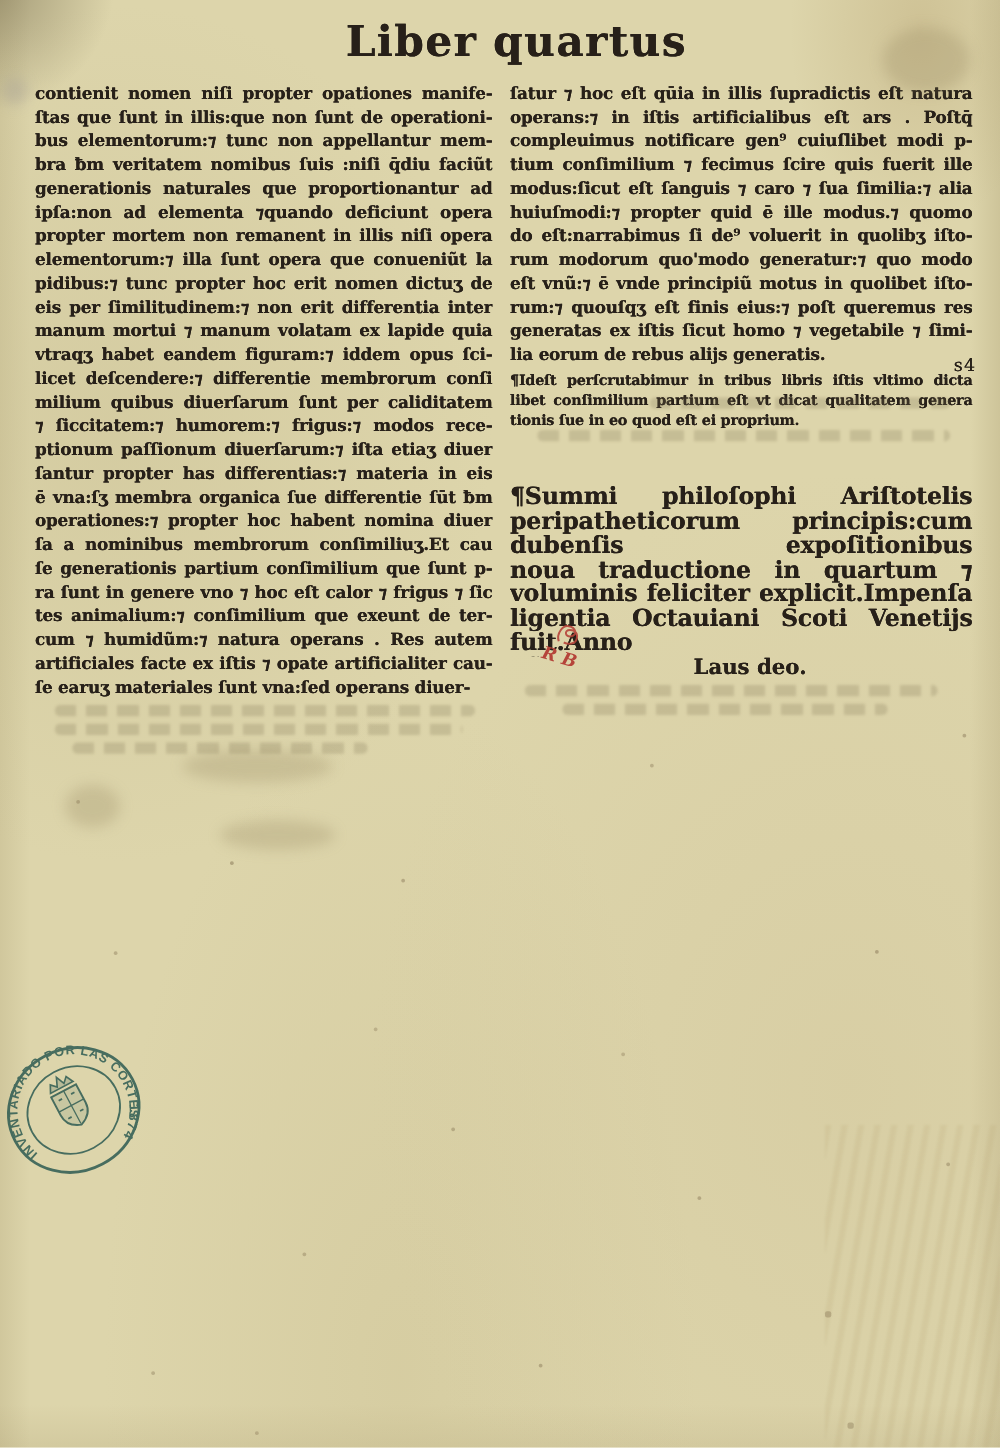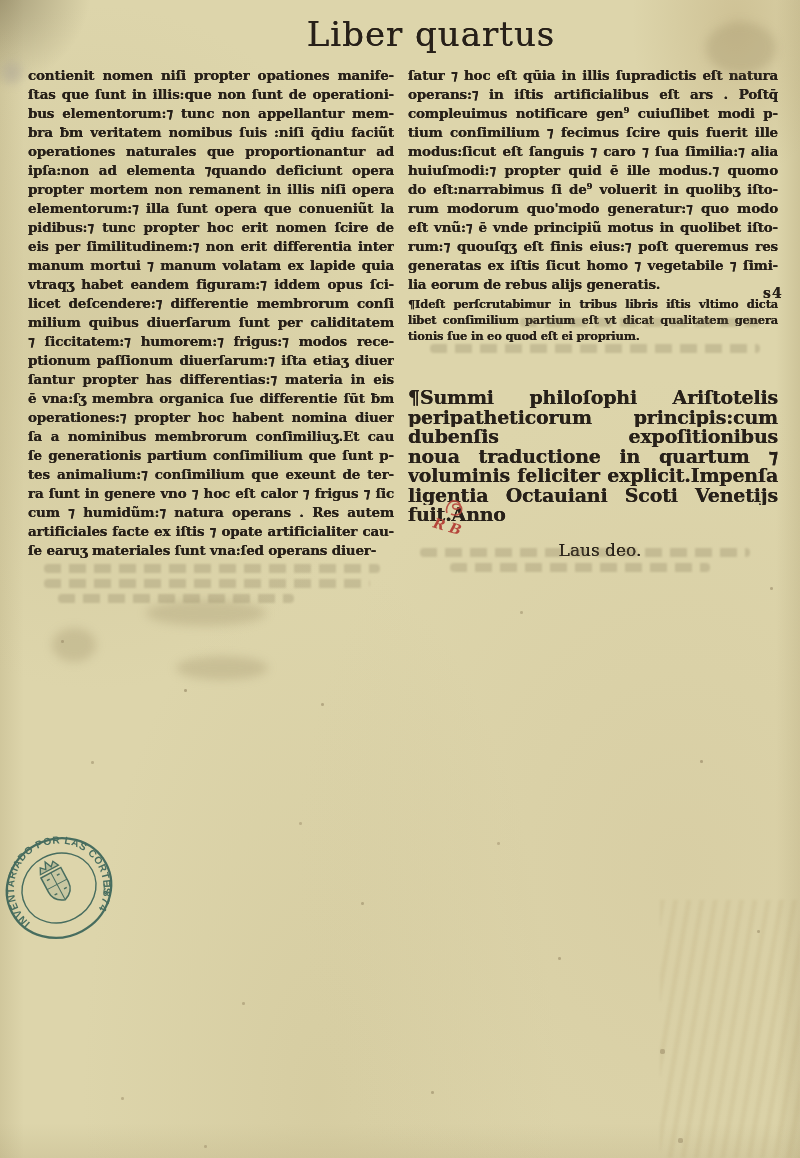--- a/index.html
+++ b/index.html
@@ -17,45 +17,45 @@
       linear-gradient(90deg, rgba(150,135,90,.18) 0, rgba(150,135,90,0) 3%, rgba(150,135,90,0) 97%, rgba(150,135,90,.22) 100%),
       linear-gradient(0deg, rgba(150,135,90,.15) 0, rgba(150,135,90,0) 3%),
       #ddd5ab;
   }
   .grain{
     position:absolute;right:0;top:900px;width:140px;height:258px;
     background:repeating-linear-gradient(100deg, rgba(178,158,108,.14) 0 5px, rgba(178,158,108,0) 5px 13px);
     filter:blur(1px);pointer-events:none;
   }
   .title{
-    position:absolute;top:14px;left:431px;transform:translateX(-50%);
-    font-size:34px;font-weight:normal;letter-spacing:1px;white-space:nowrap;
+    position:absolute;top:14px;left:413px;transform:translateX(-50%);
+    font-size:34px;font-weight:bold;letter-spacing:1px;white-space:nowrap;
     text-shadow:0 0 .5px currentColor;
   }
   .col{position:absolute;}
   .left-col{left:28px;top:66px;width:366px;}
   .right-main{left:408px;top:66px;width:370px;}
   .right-gloss{left:408px;top:297px;width:370px;}
   .right-colo{left:408px;top:388px;width:370px;}
   .ln{
     height:19px;line-height:19px;font-size:13.5px;font-weight:bold;
     letter-spacing:-.2px;overflow:hidden;
     text-align:justify;text-align-last:justify;
     text-shadow:0 0 .4px currentColor;
   }
   .ln:last-child{text-align-last:left;}
   .right-gloss .ln{height:15.8px;line-height:15.8px;font-size:11.5px;}
   .right-colo .ln{height:19.5px;line-height:19.5px;font-size:19px;}
   .laus{
     position:absolute;left:408px;top:524px;width:370px;padding-left:14px;
-    text-align:center;font-size:17px;font-weight:normal;
-    text-shadow:0 0 .4px currentColor;box-sizing:border-box;margin-top:16px;
+    text-align:center;font-size:17px;font-weight:bold;
+    text-shadow:0 0 .4px currentColor;box-sizing:border-box;
   }
   .sig{
-    position:absolute;left:763px;top:285px;font-size:14px;font-weight:bold;
+    position:absolute;left:763px;top:285px;font-size:14px;font-weight:normal;
     letter-spacing:1px;text-shadow:0 0 .4px currentColor;
   }
   .red-mark{position:absolute;left:431px;top:497px;width:46px;height:56px;color:#b5443a;}
   .red-mark svg{position:absolute;left:12px;top:0;}
   .red-initials{
     position:absolute;left:2px;top:22px;transform:rotate(17deg);
     font-size:14px;font-style:italic;font-weight:bold;letter-spacing:5px;
   }
   .stamp{
     position:absolute;left:2px;top:836px;width:114px;height:104px;
@@ -91,39 +91,39 @@
 <div class="page">
 
   <div class="title">Liber quartus</div>
 
   <div class="col left-col">
 
   <div class="ln">contienit nomen niſi propter opationes manife-</div>
       <div class="ln">ſtas que ſunt in illis:que non ſunt de operationi-</div>
       <div class="ln">bus elementorum:⁊ tunc non appellantur mem-</div>
       <div class="ln">bra ƀm veritatem nomibus ſuis :niſi q̄diu faciũt</div>
-      <div class="ln">operationes naturales que proportionantur ad</div>
+      <div class="ln">generationis naturales que proportionantur ad</div>
       <div class="ln">ipſa:non ad elementa ⁊quando deficiunt opera</div>
       <div class="ln">propter mortem non remanent in illis niſi opera</div>
       <div class="ln">elementorum:⁊ illa ſunt opera que conueniũt la</div>
-      <div class="ln">pidibus:⁊ tunc propter hoc erit nomen ſcire de</div>
+      <div class="ln">pidibus:⁊ tunc propter hoc erit nomen dictuʒ de</div>
       <div class="ln">eis per ſimilitudinem:⁊ non erit differentia inter</div>
       <div class="ln">manum mortui ⁊ manum volatam ex lapide quia</div>
       <div class="ln">vtraqʒ habet eandem figuram:⁊ iddem opus ſci-</div>
       <div class="ln">licet deſcendere:⁊ differentie membrorum conſi</div>
       <div class="ln">milium quibus diuerſarum ſunt per caliditatem</div>
       <div class="ln">⁊ ſiccitatem:⁊ humorem:⁊ frigus:⁊ modos rece-</div>
       <div class="ln">ptionum paſſionum diuerſarum:⁊ iſta etiaʒ diuer</div>
       <div class="ln">ſantur propter has differentias:⁊ materia in eis</div>
       <div class="ln">ē vna:ſʒ membra organica ſue differentie ſūt ƀm</div>
       <div class="ln">operationes:⁊ propter hoc habent nomina diuer</div>
       <div class="ln">ſa a nominibus membrorum conſimiliuʒ.Et cau</div>
       <div class="ln">ſe generationis partium conſimilium que ſunt p-</div>
+      <div class="ln">ra ſunt in genere vno ⁊ hoc eſt calor ⁊ frigus ⁊ ſic</div>
       <div class="ln">tes animalium:⁊ conſimilium que exeunt de ter-</div>
-      <div class="ln">ra ſunt in genere vno ⁊ hoc eſt calor ⁊ frigus ⁊ ſic</div>
       <div class="ln">cum ⁊ humidũm:⁊ natura operans . Res autem</div>
       <div class="ln">artificiales facte ex iſtis ⁊ opate artificialiter cau-</div>
       <div class="ln">ſe earuʒ materiales ſunt vna:ſed operans diuer-</div>
     </div>
 
   <div class="col right-main">
 
   <div class="ln">ſatur ⁊ hoc eſt qūia in illis ſupradictis eſt natura</div>
       <div class="ln">operans:⁊ in iſtis artificialibus eſt ars . Poſtq̄</div>
       <div class="ln">compleuimus notificare gen⁹ cuiuſlibet modi p-</div>

